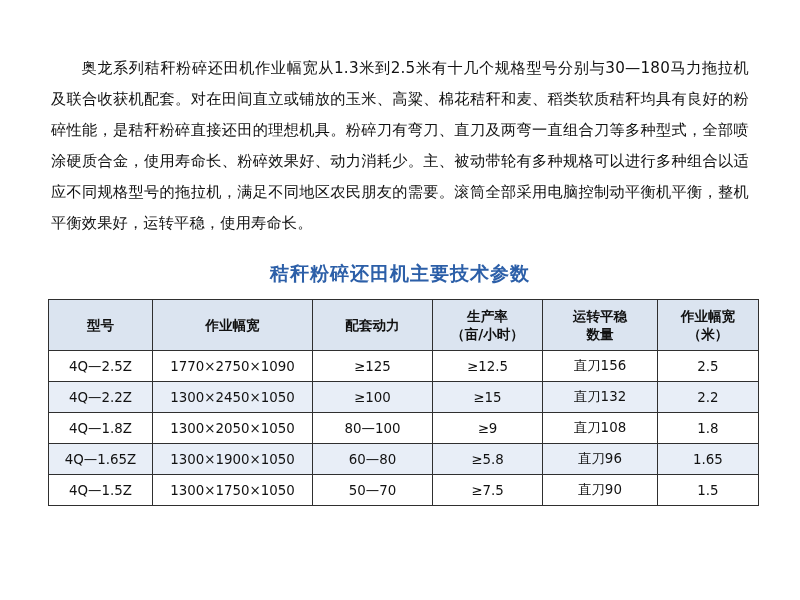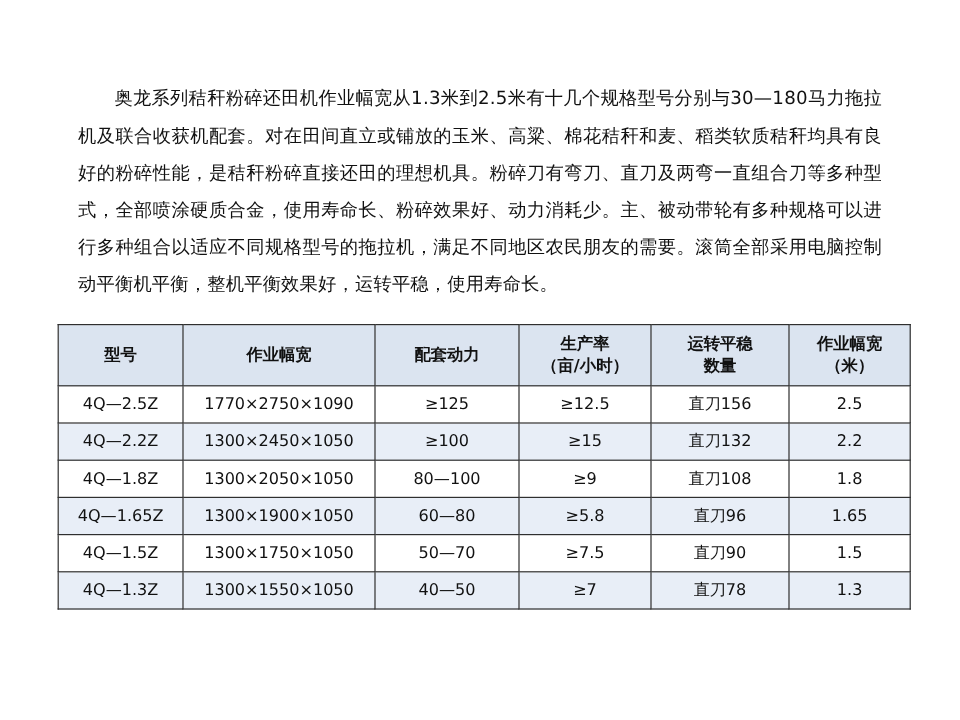--- a/index.html
+++ b/index.html
@@ -22,21 +22,21 @@
     padding: 50px 48px 0 48px;
   }
   .body-text {
     font-size: 15.2px;
     line-height: 31px;
     text-align: justify;
     text-justify: inter-ideograph;
     text-indent: 2em;
     letter-spacing: 0.2px;
     color: #111111;
-    margin: 17px;
+    margin: 3px;
   }
   .section-title {
     margin: 22px 0 12px 0;
     text-align: center;
     font-size: 19px;
     font-weight: bold;
     color: #2c5fa8;
     letter-spacing: 1px;
     font-family: "DejaVu Sans", "Liberation Sans", sans-serif;
   }
@@ -79,20 +79,21 @@
   .col-width { width: 101px; }
   .th-line { display: block; }
 </style>
 </head>
 <body>
 
 <div class="page">
 
   <p class="body-text">奥龙系列秸秆粉碎还田机作业幅宽从1.3米到2.5米有十几个规格型号分别与30—180马力拖拉机及联合收获机配套。对在田间直立或铺放的玉米、高粱、棉花秸秆和麦、稻类软质秸秆均具有良好的粉碎性能，是秸秆粉碎直接还田的理想机具。粉碎刀有弯刀、直刀及两弯一直组合刀等多种型式，全部喷涂硬质合金，使用寿命长、粉碎效果好、动力消耗少。主、被动带轮有多种规格可以进行多种组合以适应不同规格型号的拖拉机，满足不同地区农民朋友的需要。滚筒全部采用电脑控制动平衡机平衡，整机平衡效果好，运转平稳，使用寿命长。</p>
 
+  <h2 class="section-title">秸秆粉碎还田机主要技术参数</h2>
 
   <div class="table-wrap">
     <table class="spec">
       <colgroup>
         <col class="col-model">
         <col class="col-dim">
         <col class="col-power">
         <col class="col-rate">
         <col class="col-blade">
         <col class="col-width">
@@ -159,25 +160,17 @@
           <td>1.65</td>
         </tr>
         <tr>
           <td>4Q—1.5Z</td>
           <td>1300×1750×1050</td>
           <td>50—70</td>
           <td>≥7.5</td>
           <td>直刀90</td>
           <td>1.5</td>
         </tr>
-        <tr>
-          <td>4Q—1.3Z</td>
-          <td>1300×1550×1050</td>
-          <td>40—50</td>
-          <td>≥7</td>
-          <td>直刀78</td>
-          <td>1.3</td>
-        </tr>
       </tbody>
     </table>
   </div>
 
 </div>
 
 </body></html>

